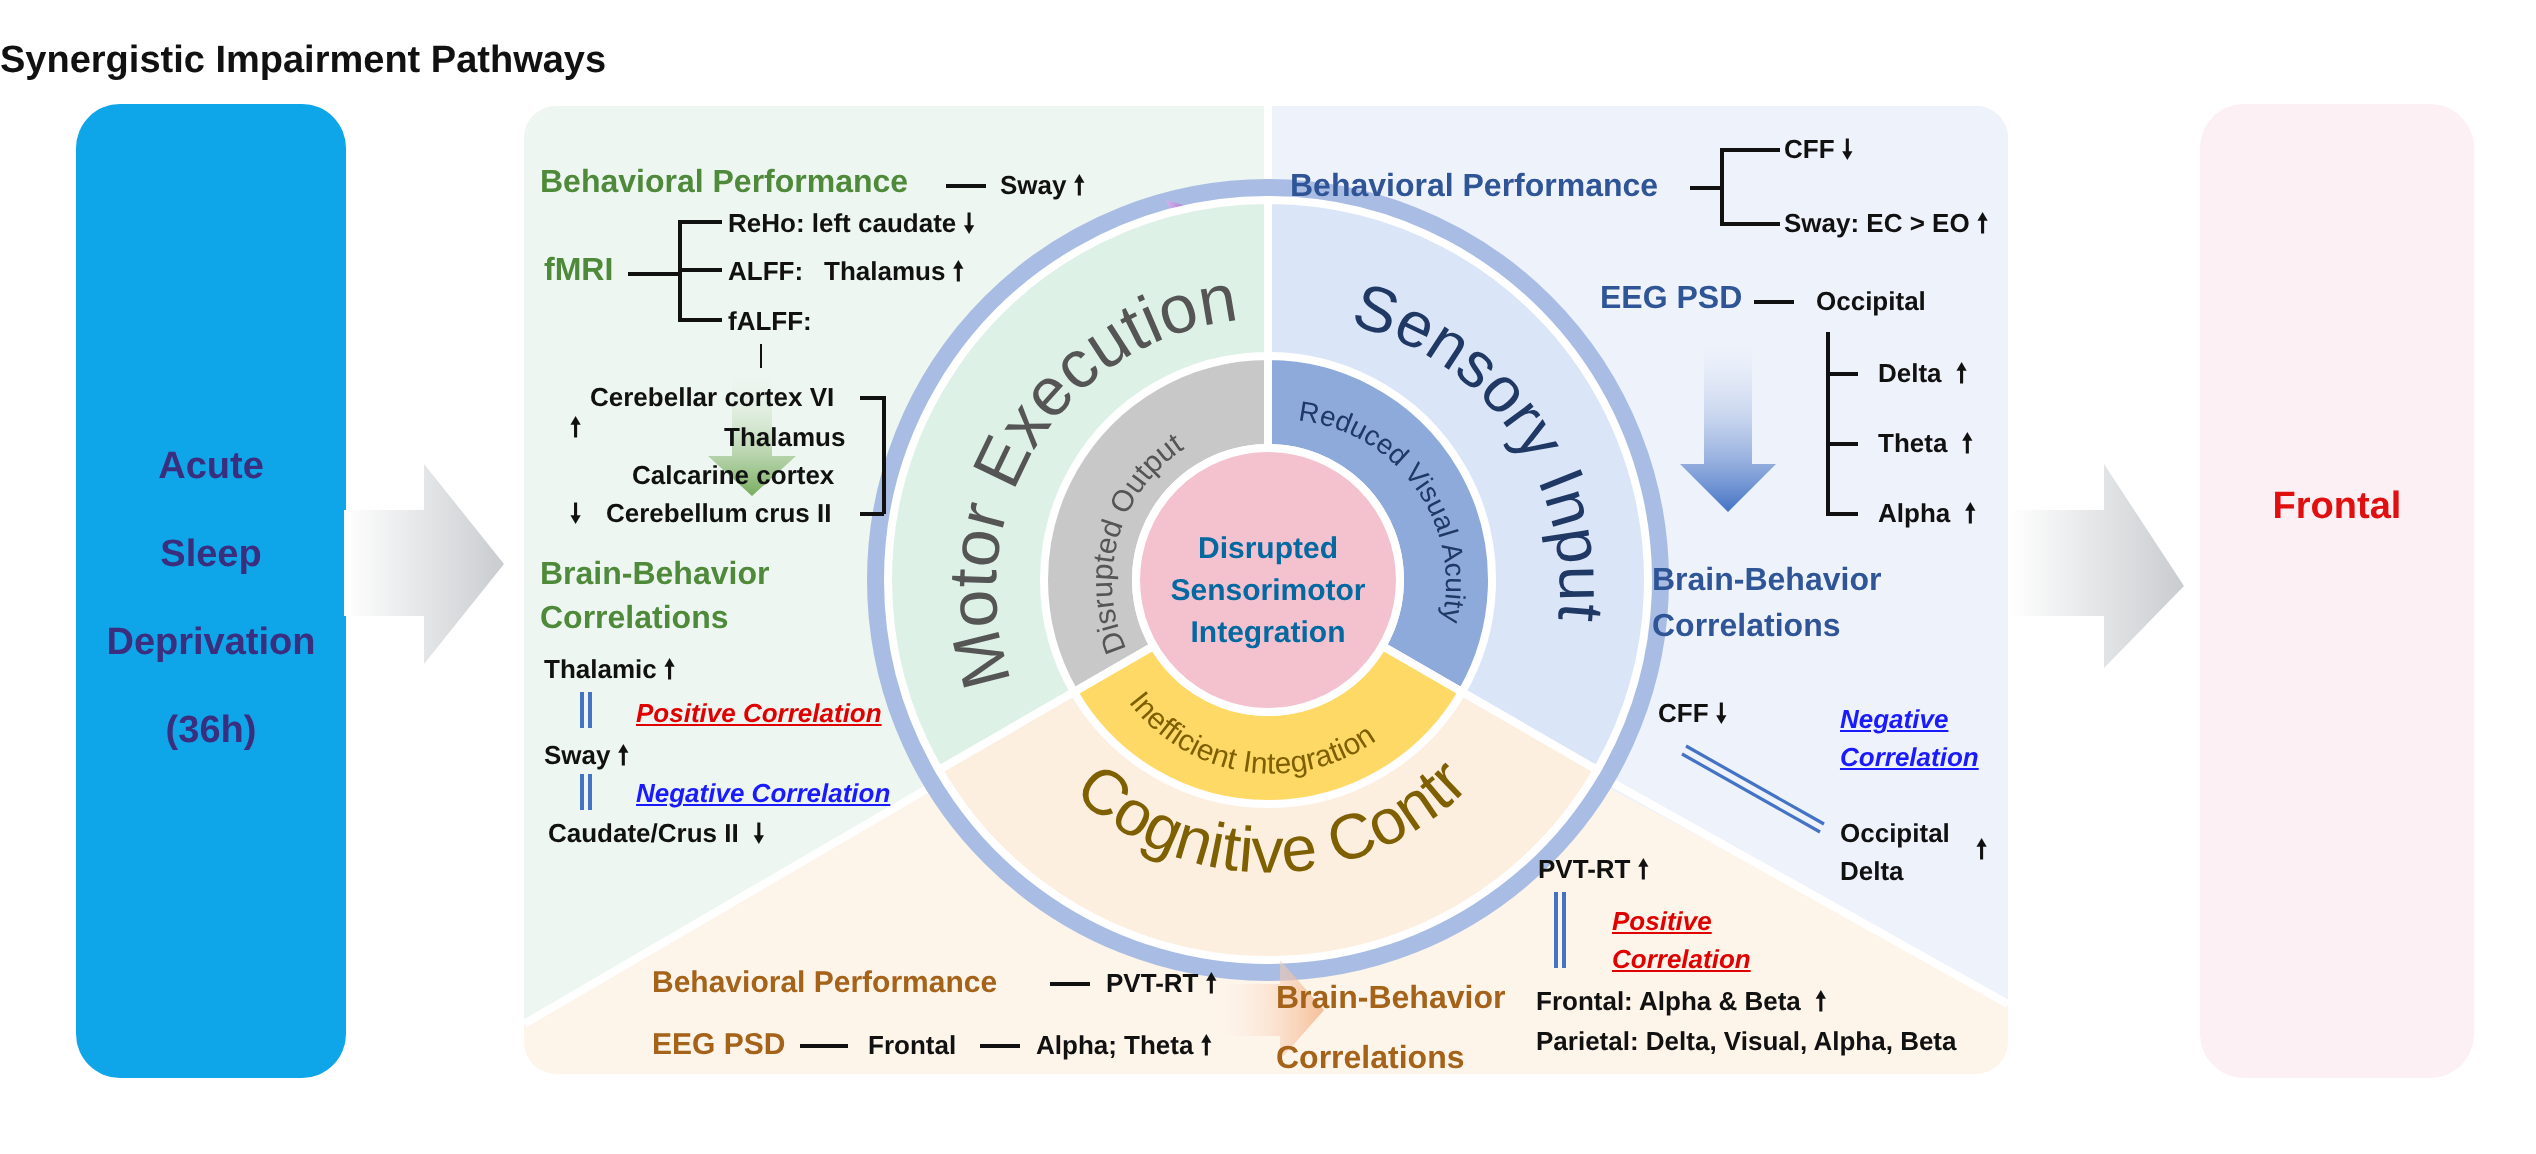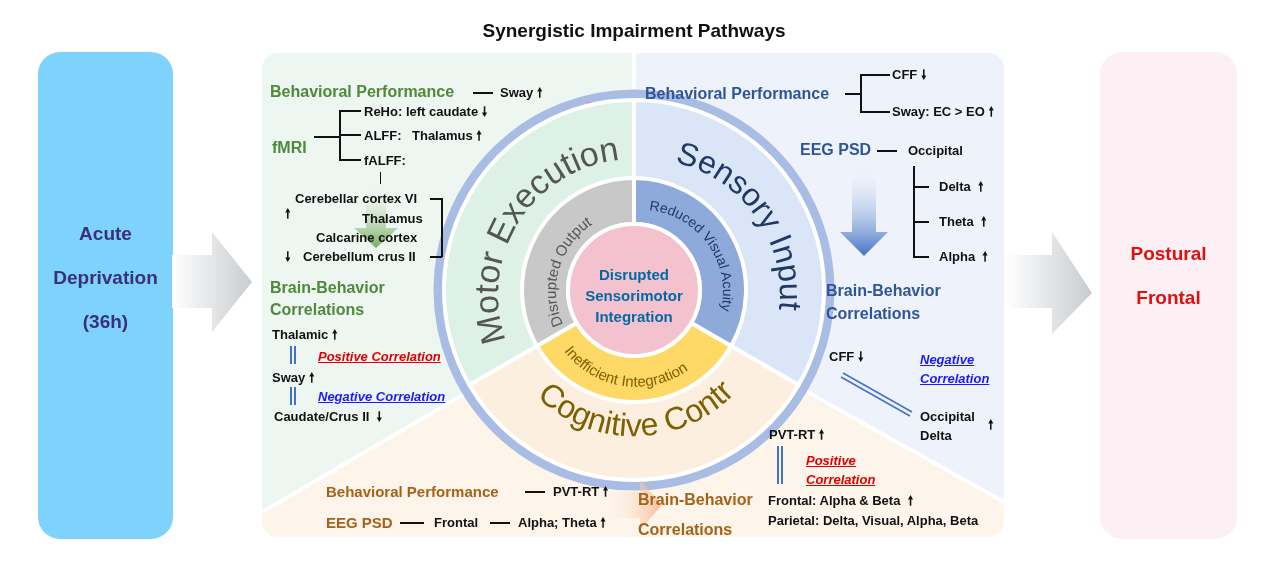--- a/index.html
+++ b/index.html
@@ -10,40 +10,40 @@
   .green { color:#4e8a3a; }
   .blue  { color:#2f5597; }
   .brown { color:#a5631a; }
   .pos { color:#e00000; font-style:italic; text-decoration:underline; }
   .neg { color:#1a1aff; font-style:italic; text-decoration:underline; }
   .h16 { font-size:16px; }
   .h15 { font-size:15px; }
   .arr { font-size:13px; }
   .line { position:absolute; background:#111; }
   .dline { position:absolute; border-left:2px solid #4472c4; border-right:2px solid #4472c4; width:2px; }
-  #title { left:0; width:1268px; top:20px; text-align:center; font-size:19px; font-weight:bold; color:#111; position:absolute; }
+  #title { left:0; width:1268px; top:20px; font-size:19px; font-weight:bold; color:#111; position:absolute; }
   .side-box { position:absolute; border-radius:22px; }
   .side-text { position:absolute; left:0; right:0; text-align:center; font-weight:bold; font-size:19px; line-height:44px; }
 </style>
 </head>
 <body>
 
 <div id="title">Synergistic Impairment Pathways</div>
 
-<div class="side-box" style="left:38px; top:52px; width:135px; height:487px; background:#7dd3fc;">
+<div class="side-box" style="left:38px; top:52px; width:135px; height:487px; background:#0ea5e9;">
   <div class="side-text" style="top:160px; color:#3b2e7e;">
     <div>Acute</div>
+    <div>Sleep</div>
     <div>Deprivation</div>
     <div>(36h)</div>
   </div>
 </div>
 
 <div class="side-box" style="left:1100px; top:52px; width:137px; height:487px; background:#fcf0f4;">
   <div class="side-text" style="top:180px; color:#e01010;">
-    <div>Postural</div>
     <div>Frontal</div>
   </div>
 </div>
 
 <svg class="abs" style="left:0;top:0" width="1268" height="577">
   <defs>
     <linearGradient id="gArrow" x1="0" x2="1" y1="0" y2="0">
       <stop offset="0" stop-color="#ffffff"></stop>
       <stop offset="1" stop-color="#c9cccf"></stop>
     </linearGradient>
@@ -119,21 +119,21 @@
   <path d="M600 492 H640 V480 L662 505 L640 530 V518 H600 Z" fill="url(#gRightOrange)" opacity="0.8"></path>
 
   <line x1="843" y1="373" x2="912" y2="412" stroke="#4472c4" stroke-width="1.6"></line>
   <line x1="841" y1="377" x2="910" y2="416" stroke="#4472c4" stroke-width="1.6"></line>
 </svg>
 
 <div class="t green h16" style="left:270px; top:84px;">Behavioral Performance</div>
 <div class="line" style="left:473px; top:92px; width:20px; height:2px;"></div>
 <div class="t" style="left:500px; top:86px;"><span>Sway</span> <span class="arr">🠕</span></div>
 
-<div class="t green h16" style="left:272px; top:140px;text-align:center;">fMRI</div>
+<div class="t green h16" style="left:272px; top:128px;text-align:center;">fMRI</div>
 <div class="line" style="left:314px; top:136px; width:26px; height:2px;"></div>
 <div class="line" style="left:339px; top:110px; width:2px; height:50px;"></div>
 <div class="line" style="left:339px; top:110px; width:22px; height:2px;"></div>
 <div class="line" style="left:339px; top:134px; width:22px; height:2px;"></div>
 <div class="line" style="left:339px; top:159px; width:22px; height:2px;"></div>
 <div class="t" style="left:364px; top:105px;"><span>ReHo: left caudate</span> <span>🠗</span></div>
 <div class="t" style="left:364px; top:129px;">ALFF:</div>
 <div class="t" style="left:412px; top:129px;"><span>Thalamus</span> <span>🠕</span></div>
 <div class="t" style="left:364px; top:154px;">fALFF:</div>
 <div class="line" style="left:380px; top:172px; width:1px; height:12px;"></div>

